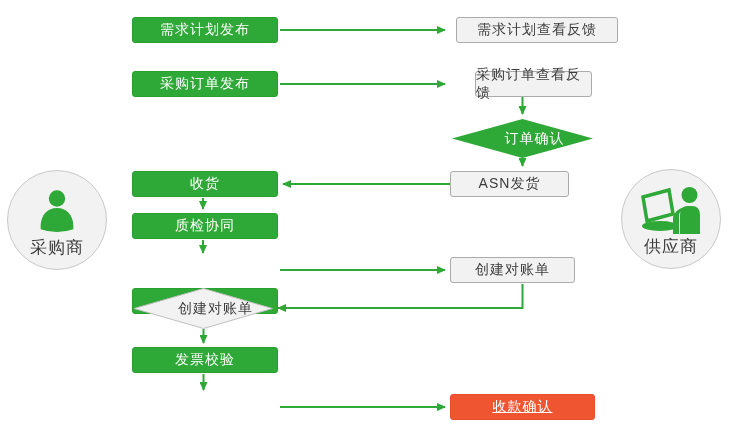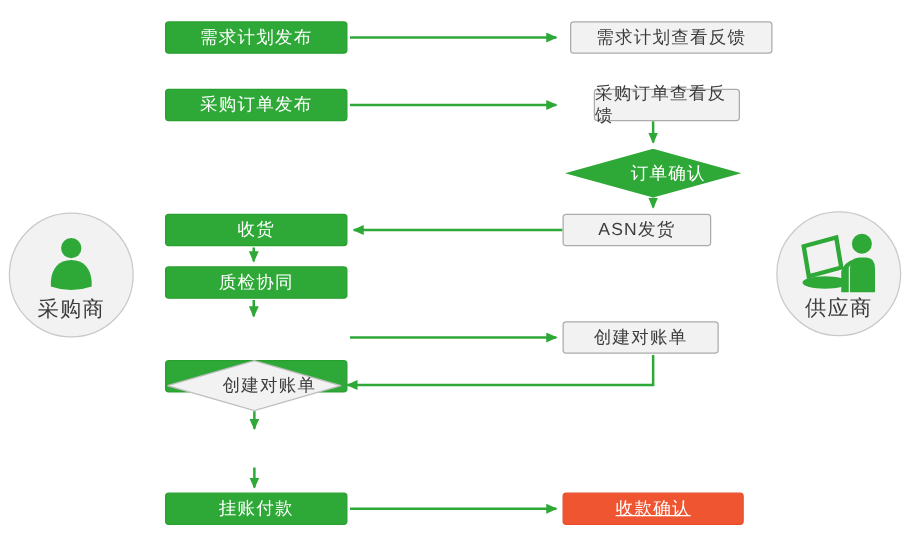--- a/index.html
+++ b/index.html
@@ -105,21 +105,21 @@
       </svg>
     </div>
     <div class="alabel">供应商</div>
   </div>
 
   <div class="box green" style="left:132px; top:17px;">需求计划发布</div>
   <div class="box green" style="left:132px; top:171px;">收货</div>
   <div class="box green" style="left:132px; top:71px;">采购订单发布</div>
   <div class="box green" style="left:132px; top:213px;text-align:center;">质检协同</div>
   <div class="box green" style="left:132px; top:272px;margin-top:16px;">退货</div>
-  <div class="box green" style="left:132px; top:394px;">挂账付款</div>
+  <div class="box green" style="left:132px; top:347px;">发票校验</div>
 
   <div class="diamond gray" style="left:134px; top:288px; width:139px; height:41px;">
     <svg width="139" height="41" viewBox="0 0 139 41">
       <polygon points="0,20.5 69.5,0.5 138.5,20.5 69.5,40.5" fill="#F2F2F2" stroke="#BFBFBF" stroke-width="1"></polygon>
     </svg>
     <span class="dlabel">创建对账单</span>
   </div>
 
   <div class="box gray" style="left:456px; top:17px; width:162px;">需求计划查看反馈</div>
   <div class="box gray" style="left:475px; top:71px; width:117px;">采购订单查看反馈</div>

